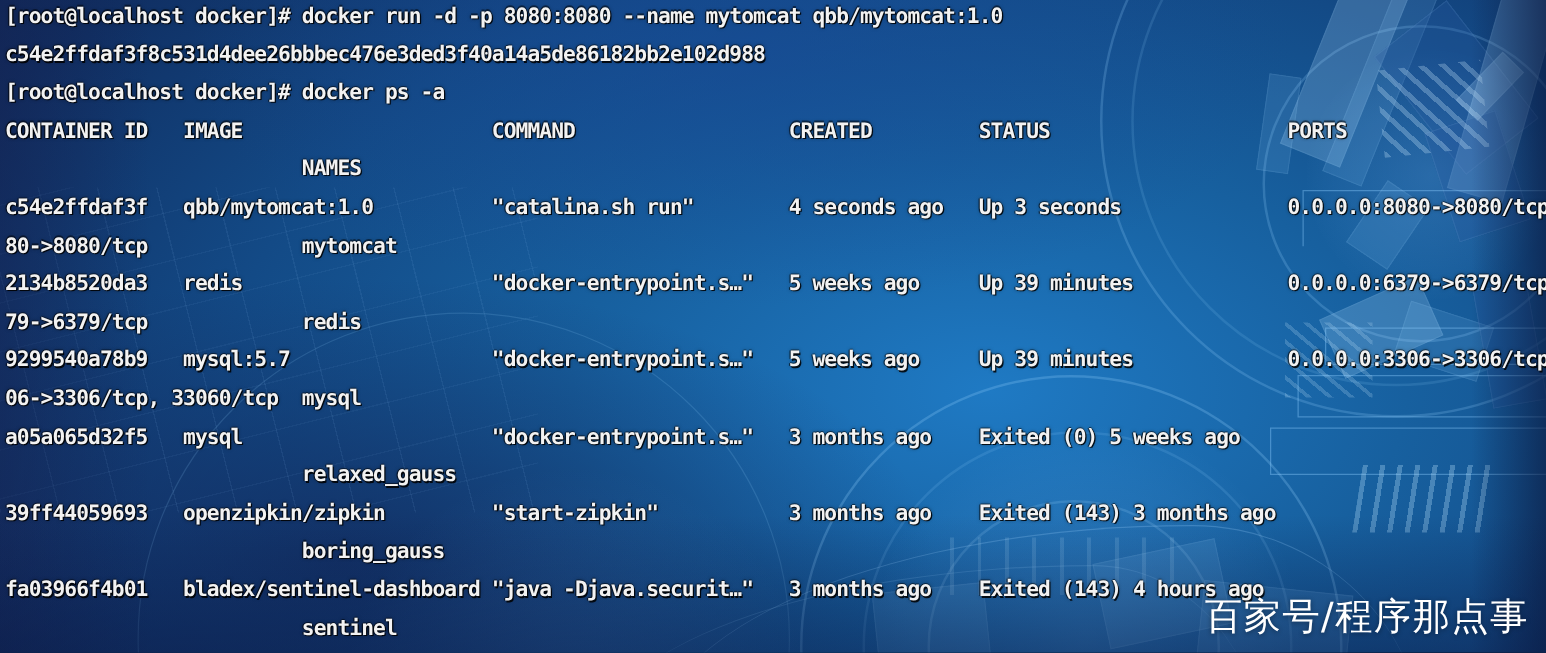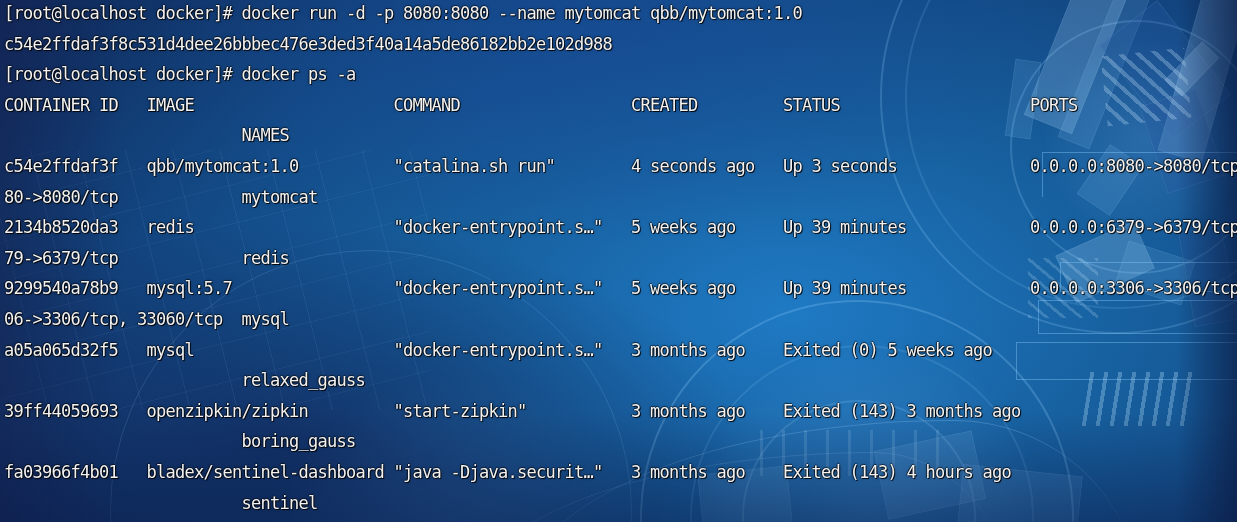--- a/index.html
+++ b/index.html
@@ -141,20 +141,21 @@
     left: 4px;
     height: 23px;
     line-height: 23px;
     white-space: pre;
     color: #f2f2f2;
     text-shadow:
       1px 1px 0 rgba(0,0,0,0.85),
       -1px 0px 0 rgba(0,0,0,0.55),
       0px -1px 0 rgba(0,0,0,0.45),
       0 0 3px rgba(0,0,0,0.6);
+    font-weight: bold;
   }
 
   .watermark {
     position: absolute;
     right: 14px;
     bottom: 8px;
     font-family: "DejaVu Sans", "Liberation Sans", sans-serif;
     font-size: 30px;
     color: #ffffff;
     letter-spacing: 1px;
@@ -207,13 +208,14 @@
   <div class="deco swoosh2"></div>
   <div class="deco tickmarks"></div>
   <div class="deco tickmarks2"></div>
 
   <div class="deco darkleft"></div>
   <div class="deco darkcorner"></div>
   <div class="deco bottomvig"></div>
 
   <div id="text-layer"><div class="line" style="top: 2px; letter-spacing: -0.735px;">[root@localhost docker]# docker run -d -p 8080:8080 --name mytomcat qbb/mytomcat:1.0</div><div class="line" style="top: 32.6px; letter-spacing: -0.735px;">c54e2ffdaf3f8c531d4dee26bbbec476e3ded3f40a14a5de86182bb2e102d988</div><div class="line" style="top: 63.2px; letter-spacing: -0.735px;">[root@localhost docker]# docker ps -a</div><div class="line" style="top: 93.8px; letter-spacing: -0.735px;">CONTAINER ID   IMAGE                     COMMAND                  CREATED         STATUS                    PORTS</div><div class="line" style="top: 124.4px; letter-spacing: -0.735px;">                         NAMES</div><div class="line" style="top: 155px; letter-spacing: -0.735px;">c54e2ffdaf3f   qbb/mytomcat:1.0          "catalina.sh run"        4 seconds ago   Up 3 seconds              0.0.0.0:8080-&gt;8080/tcp, :</div><div class="line" style="top: 185.6px; letter-spacing: -0.735px;">80-&gt;8080/tcp             mytomcat</div><div class="line" style="top: 216.2px; letter-spacing: -0.735px;">2134b8520da3   redis                     "docker-entrypoint.s…"   5 weeks ago     Up 39 minutes             0.0.0.0:6379-&gt;6379/tcp, :</div><div class="line" style="top: 246.8px; letter-spacing: -0.735px;">79-&gt;6379/tcp             redis</div><div class="line" style="top: 277.4px; letter-spacing: -0.735px;">9299540a78b9   mysql:5.7                 "docker-entrypoint.s…"   5 weeks ago     Up 39 minutes             0.0.0.0:3306-&gt;3306/tcp, :</div><div class="line" style="top: 308px; letter-spacing: -0.735px;">06-&gt;3306/tcp, 33060/tcp  mysql</div><div class="line" style="top: 338.6px; letter-spacing: -0.735px;">a05a065d32f5   mysql                     "docker-entrypoint.s…"   3 months ago    Exited (0) 5 weeks ago</div><div class="line" style="top: 369.2px; letter-spacing: -0.735px;">                         relaxed_gauss</div><div class="line" style="top: 399.8px; letter-spacing: -0.735px;">39ff44059693   openzipkin/zipkin         "start-zipkin"           3 months ago    Exited (143) 3 months ago</div><div class="line" style="top: 430.4px; letter-spacing: -0.735px;">                         boring_gauss</div><div class="line" style="top: 461px; letter-spacing: -0.735px;">fa03966f4b01   bladex/sentinel-dashboard "java -Djava.securit…"   3 months ago    Exited (143) 4 hours ago</div><div class="line" style="top: 491.6px; letter-spacing: -0.735px;">                         sentinel</div></div>
 
+  <div class="watermark">百家号/程序那点事</div>
 </div>
 
 </body></html>

